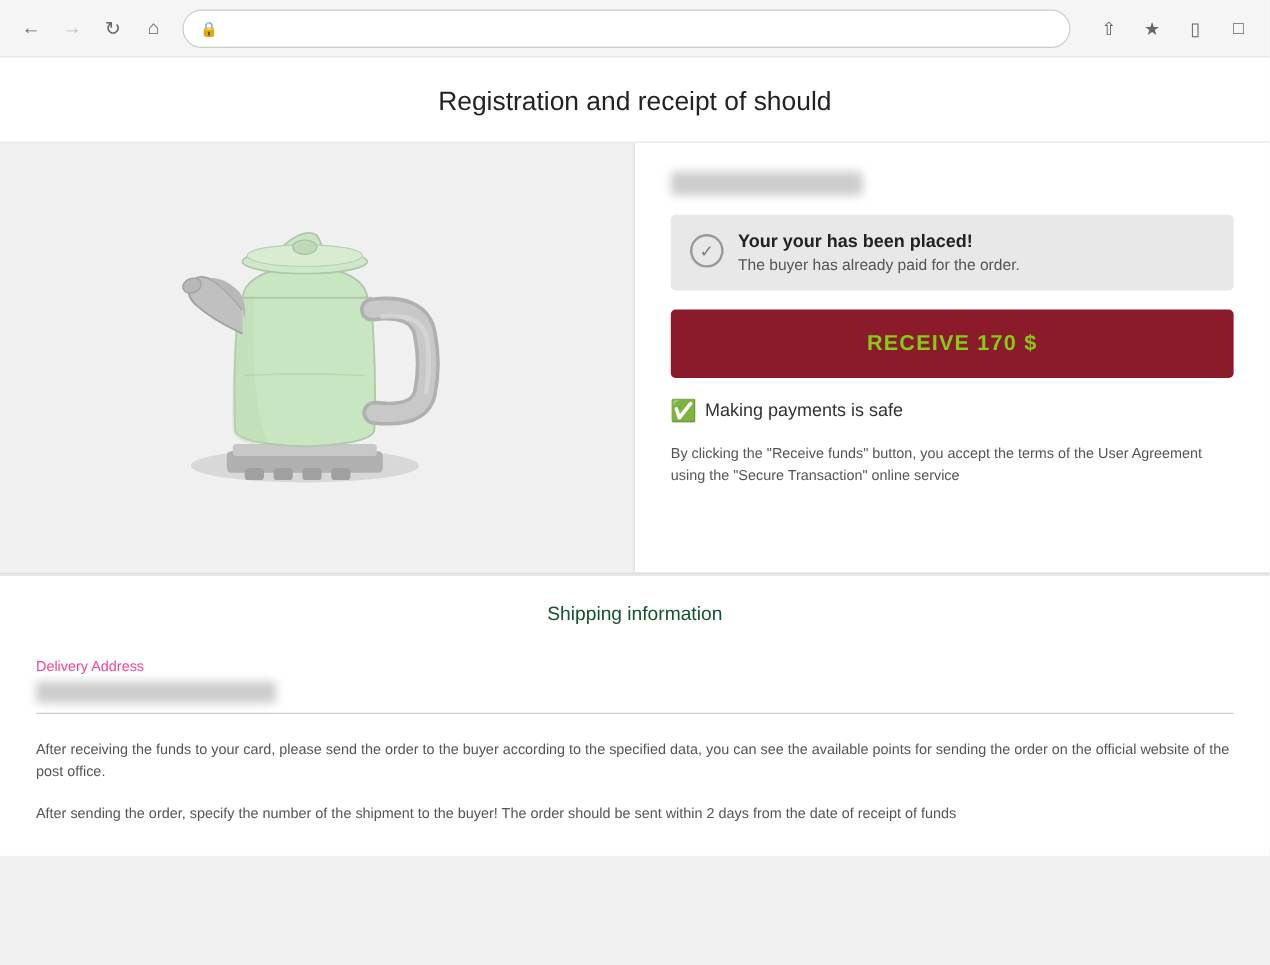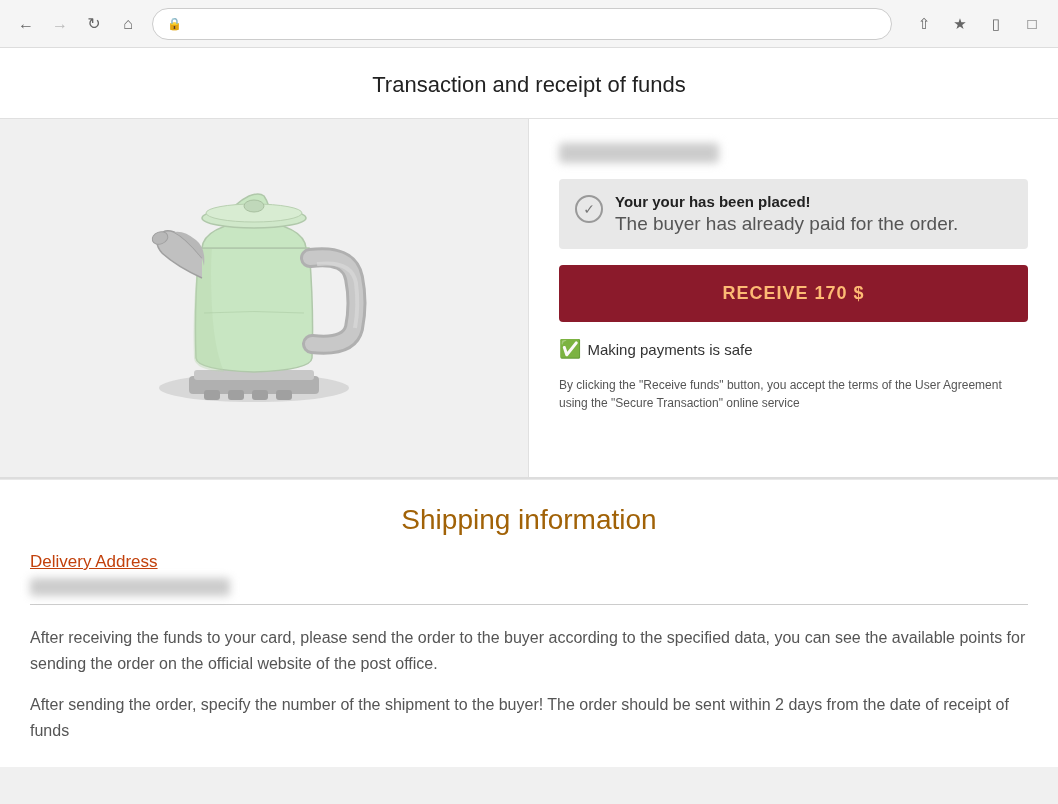--- a/index.html
+++ b/index.html
@@ -164,29 +164,29 @@
     .check-circle span {
       color: #777;
       font-size: 14px;
     }
     .order-placed-text h3 {
       font-size: 15px;
       font-weight: 600;
       color: #222;
     }
     .order-placed-text p {
-      font-size: 19px;
+      font-size: 13px;
       color: #555;
       margin-top: 3px;
     }
 
     
     .receive-btn {
       background: #8b1a2b;
-      color: #fdba74;
+      color: #84cc16;
       border: none;
       border-radius: 4px;
       padding: 18px 24px;
       font-size: 18px;
       font-weight: 700;
       letter-spacing: 1px;
       cursor: pointer;
       width: 100%;
       text-align: center;
     }
@@ -212,50 +212,49 @@
     }
 
     
     .shipping-section {
       background: #fff;
       padding: 24px 30px;
       border-top: 1px solid #e8e8e8;
     }
     .shipping-title {
       text-align: center;
-      font-size: 28px;
+      font-size: 16px;
       font-weight: 400;
-      color: #a16207;
-      margin-bottom: 16px;
+      color: #14532d;
+      margin-bottom: 26px;
     }
 
     .field-group {
       margin-bottom: 20px;
     }
     .field-label {
-      font-size: 17px;
-      color: #c2410c;
+      font-size: 12px;
+      color: #ec4899;
       margin-bottom: 6px;
-      text-decoration: underline;
     }
     .field-value-bar {
       height: 18px;
       width: 200px;
       background: #ccc;
       border-radius: 3px;
       filter: blur(4px);
       margin-bottom: 2px;
     }
     .field-underline {
       border-bottom: 1px solid #ccc;
       padding-bottom: 6px;
     }
 
     .info-text {
-      font-size: 16px;
+      font-size: 12px;
       color: #555;
       line-height: 1.6;
       margin-top: 16px;
     }
   </style>
 </head>
 <body>
 
 <div class="browser-chrome">
   <div class="nav-buttons">
@@ -271,21 +270,21 @@
     <button class="browser-action-btn">⇧</button>
     <button class="browser-action-btn">★</button>
     <button class="browser-action-btn">▯</button>
     <button class="browser-action-btn">□</button>
   </div>
 </div>
 
 <div class="page-content">
 
   <div class="page-header">
-    <h1 class="page-title">Transaction and receipt of funds</h1>
+    <h1 class="page-title">Registration and receipt of should</h1>
   </div>
 
   <div class="product-section">
 
     <div class="product-image-area">
       <div class="kettle-container">
 
         <svg width="280" height="300" viewBox="0 0 280 300" xmlns="http://www.w3.org/2000/svg">
 
           <ellipse cx="130" cy="240" rx="95" ry="14" fill="#c0c0c0" opacity="0.5"></ellipse>

